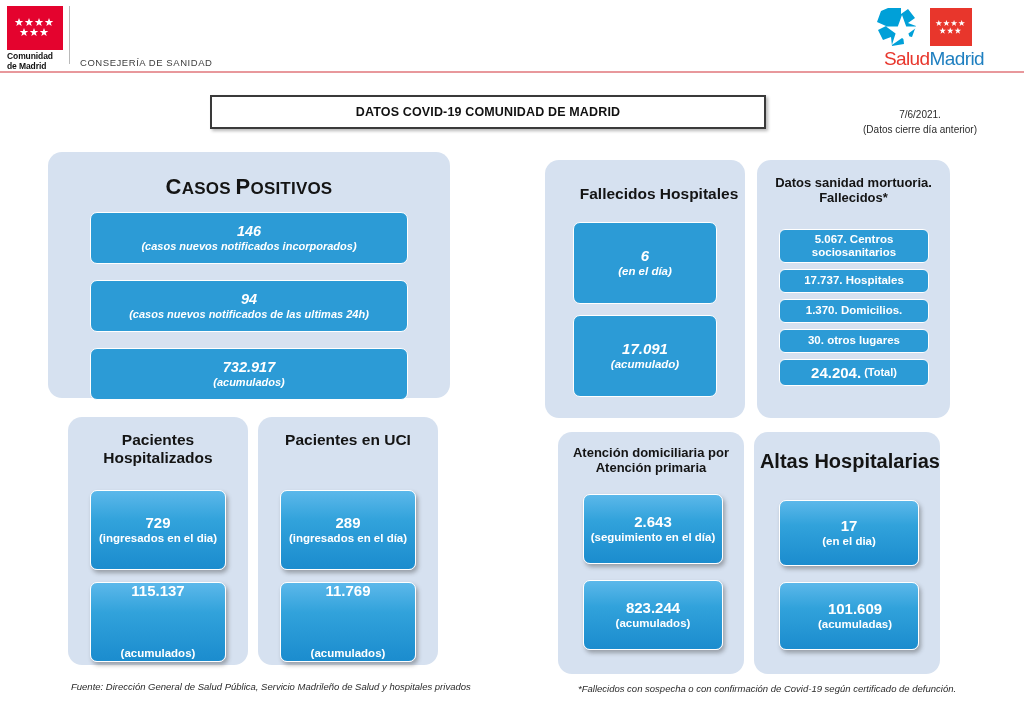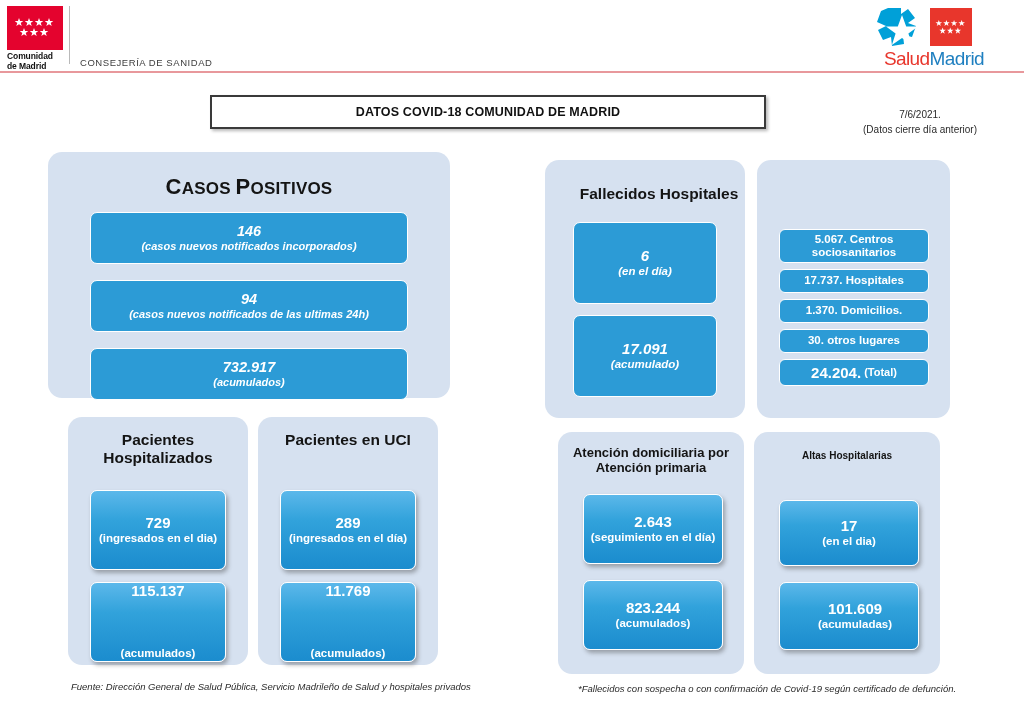--- a/index.html
+++ b/index.html
@@ -179,21 +179,21 @@
   }
   .mort-row.two { min-height: 34px; }
   .mort-row.total { min-height: 27px; }
   .mort-row.total .big { font-size: 15px; }
   .mort-row.total .sml { font-size: 11px; margin-left: 3px; }
 
   
   #p-aten { left: 558px; top: 432px; width: 186px; height: 242px; }
   #p-alta { left: 754px; top: 432px; width: 186px; height: 242px; }
   #p-aten .panel-title { margin-top: 14px; font-size: 13px; }
-  #p-alta .panel-title { margin-top: 18px; font-size: 10px; }
+  #p-alta .panel-title { margin-top: 18px; font-size: 20px; text-align: right; }
   .br-box { position: absolute; left: 25px; width: 140px; }
   .br-top { top: 62px; height: 70px; }
   .br-bot { top: 148px; height: 70px; }
   .br-box .vnum   { font-size: 15px; }
   .br-box .vlabel { font-size: 11.5px; }
   #alta-b1 { top: 68px; height: 66px; }
   #alta-b2 { top: 150px; height: 68px; padding-left: 12px; }
 
   
   .footnote {
@@ -254,21 +254,21 @@
           </svg>
         </div>
       </div>
       <div class="sm-word"><span class="s1">Salud</span><span class="s2">Madrid</span></div>
     </div>
 
     <div class="header-rule"></div>
   </div>
 
   <div id="title-box">
-    <span class="t">DATOS COVID-18 COMUNIDAD DE MADRID</span>
+    <span class="t">DATOS COVID-19 COMUNIDAD DE MADRID</span>
   </div>
 
   <div id="date-block">
     <div>7/6/2021.</div>
     <div>(Datos cierre día anterior)</div>
   </div>
 
   <div class="panel" id="p-casos">
     <div class="panel-title"><span>C</span><span class="sc">ASOS </span><span>P</span><span class="sc">OSITIVOS</span></div>
 
@@ -321,20 +321,24 @@
       <div class="vnum">6</div>
       <div class="vlabel">(en el día)</div>
     </div>
     <div class="vbox flat" id="fall-b2">
       <div class="vnum">17.091</div>
       <div class="vlabel">(acumulado)</div>
     </div>
   </div>
 
   <div class="panel" id="p-mort">
+    <div class="panel-title">
+      <div>Datos sanidad mortuoria.</div>
+      <div>Fallecidos*</div>
+    </div>
     <div id="mort-list">
       <div class="mort-row two">5.067. Centros sociosanitarios</div>
       <div class="mort-row">17.737. Hospitales</div>
       <div class="mort-row">1.370. Domicilios.</div>
       <div class="mort-row">30. otros lugares</div>
       <div class="mort-row total">
           <span class="big">24.204.</span>
           <span class="sml">(Total)</span>
         </div>
     </div>

